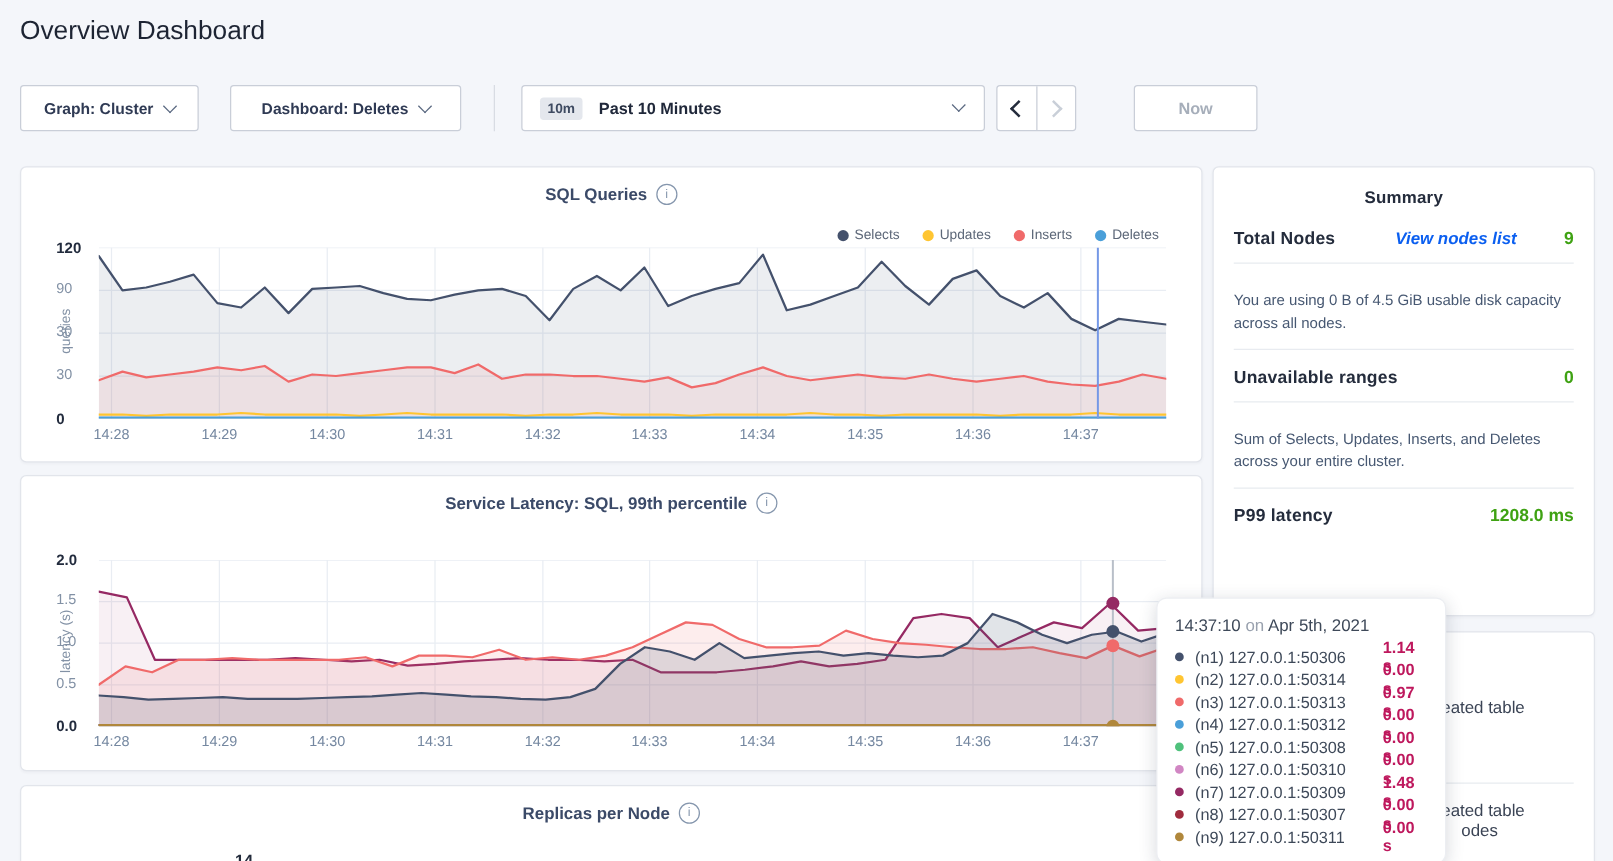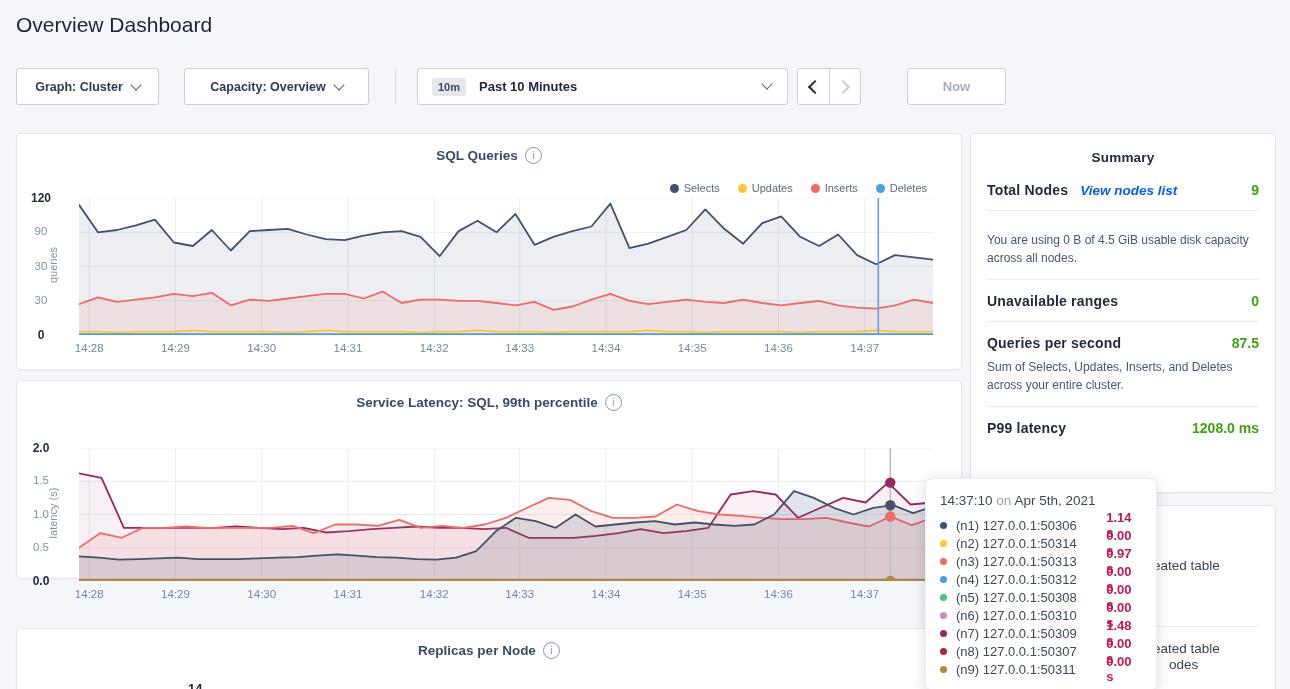--- a/index.html
+++ b/index.html
@@ -24,45 +24,45 @@
   #arrow-group{position:absolute;left:797px;top:68px;width:64px;height:37px;display:flex;border:1px solid #c9ced8;border-radius:3px;background:#fff;box-sizing:border-box;}
   .arrow-half{flex:1;display:flex;align-items:center;justify-content:center;cursor:pointer;background:none;border:none;}
   .arrow-half:first-child{border-right:1px solid #c9ced8;}
   .nav-chev{width:8px;height:8px;border-right:2.5px solid currentColor;border-bottom:2.5px solid currentColor;display:block;}
   .nav-left{color:#242c3c;transform:rotate(135deg);margin-left:4px;}
   .nav-right{color:#c9cfd8;transform:rotate(-45deg);margin-right:4px;}
   #now-btn{left:907px;top:68px;width:99px;color:#a6aeba;font-size:13px;}
   
   .card{position:absolute;background:#fff;border:1px solid #e2e5eb;border-radius:5px;box-shadow:0 1px 2px rgba(46,53,72,0.04);box-sizing:border-box;}
   #card0{left:16px;top:133px;width:946px;height:237px;}
-  #card1{left:16px;top:380px;width:946px;height:199px;}
+  #card1{left:16px;top:380px;width:946px;height:237px;}
   #card2{left:16px;top:628px;width:946px;height:220px;}
   #summary-card{left:970px;top:133px;width:306px;height:360px;}
   #events-card{left:970px;top:505px;width:306px;height:240px;}
   .chart-title-row{display:flex;justify-content:center;align-items:center;gap:7px;margin-top:13px;}
   .chart-title{font-size:13.5px;font-weight:bold;color:#3b4a68;}
   .info-icon{width:15px;height:15px;border:1px solid #8596ad;border-radius:50%;color:#8596ad;font-size:10px;
     display:inline-flex;align-items:center;justify-content:center;cursor:pointer;}
   .legend{position:absolute;top:48px;right:34px;display:flex;gap:18px;margin-left:45px;}
   .lg-item{display:flex;align-items:center;gap:5px;font-size:11px;color:#5c6778;cursor:pointer;}
   .lg-dot{width:9px;height:9px;border-radius:50%;}
   .ylab{position:absolute;width:100px;text-align:center;transform:rotate(-90deg);font-size:11px;color:#8291a5;}
   #ylab0{left:-14px;top:125px;}
   #ylab1{left:-14px;top:126px;}
-  .ytick{position:absolute;left:4px;width:40px;text-align:center;font-size:11.5px;color:#8291a5;}
+  .ytick{position:absolute;left:28px;width:40px;text-align:left;font-size:11.5px;color:#8291a5;}
   .ytick-strong{color:#222b3d;font-weight:bold;font-size:12px;}
   .xtick{position:absolute;width:44px;text-align:center;font-size:11.5px;color:#7487a0;}
   .plot{position:absolute;left:62px;}
   #plot0{top:64px;}
   #plot1{top:67px;}
   
   #summary-title{text-align:center;font-size:13.5px;margin:16px 0 4px;color:#242c3c;letter-spacing:0.2px;}
   .srow{margin:0 16px;padding:13px 0 12px;}
   .srow + .srow{border-top:1px solid #e8ebf0;}
-  .srow-top{display:flex;align-items:baseline;}
+  .srow-top{display:flex;align-items:baseline;gap:36px;}
   .slabel{font-weight:bold;font-size:14px;color:#242c3c;letter-spacing:0.2px;}
   .slink{font-weight:bold;font-size:13.5px;margin-left:12px;cursor:pointer;text-decoration:none;}
   .svalue{margin-left:auto;font-weight:bold;font-size:14px;}
   .sdesc{margin:7px 0 0;font-size:12px;line-height:1.5;color:#475872;}
   
   .frag{position:absolute;font-size:13.5px;color:#3b4455;white-space:nowrap;}
   #frag0{left:182px;top:52px;}
   #frag1{left:182px;top:135px;}
   #frag2{left:198px;top:151px;}
   #events-div{position:absolute;left:16px;right:16px;top:120px;height:1px;background:#e8ebf0;}
@@ -81,21 +81,21 @@
 </head>
 <body>
 
 <h1 id="page-title">Overview Dashboard</h1>
 
 <button class="ctrl-btn" id="btn-graph">
   <span>Graph: Cluster</span>
   <span class="chev"></span>
 </button>
 <button class="ctrl-btn" id="btn-dash">
-  <span>Capacity: Overview</span>
+  <span>Dashboard: Deletes</span>
   <span class="chev"></span>
 </button>
 <div id="vdiv"></div>
 <button class="ctrl-btn" id="time-ctrl">
   <span id="time-badge">10m</span>
   <span id="time-label">Past 10 Minutes</span>
   <span class="chev" id="time-chev"></span>
 </button>
 <div id="arrow-group">
   <button class="arrow-half">
@@ -256,24 +256,20 @@
   <div class="srow">
     <p class="sdesc">You are using 0 B of 4.5 GiB usable disk capacity across all nodes.</p>
   </div>
   <div class="srow">
     <div class="srow-top">
       <span class="slabel">Unavailable ranges</span>
       <span class="svalue" style="color: rgb(63, 162, 19);">0</span>
     </div>
   </div>
   <div class="srow">
-    <div class="srow-top">
-      <span class="slabel">Queries per second</span>
-      <span class="svalue" style="color: rgb(63, 162, 19);">87.5</span>
-    </div>
     <p class="sdesc">Sum of Selects, Updates, Inserts, and Deletes across your entire cluster.</p>
   </div>
   <div class="srow">
     <div class="srow-top">
       <span class="slabel">P99 latency</span>
       <span class="svalue" style="color: rgb(63, 162, 19);">1208.0 ms</span>
     </div>
   </div>
 </section>
 

